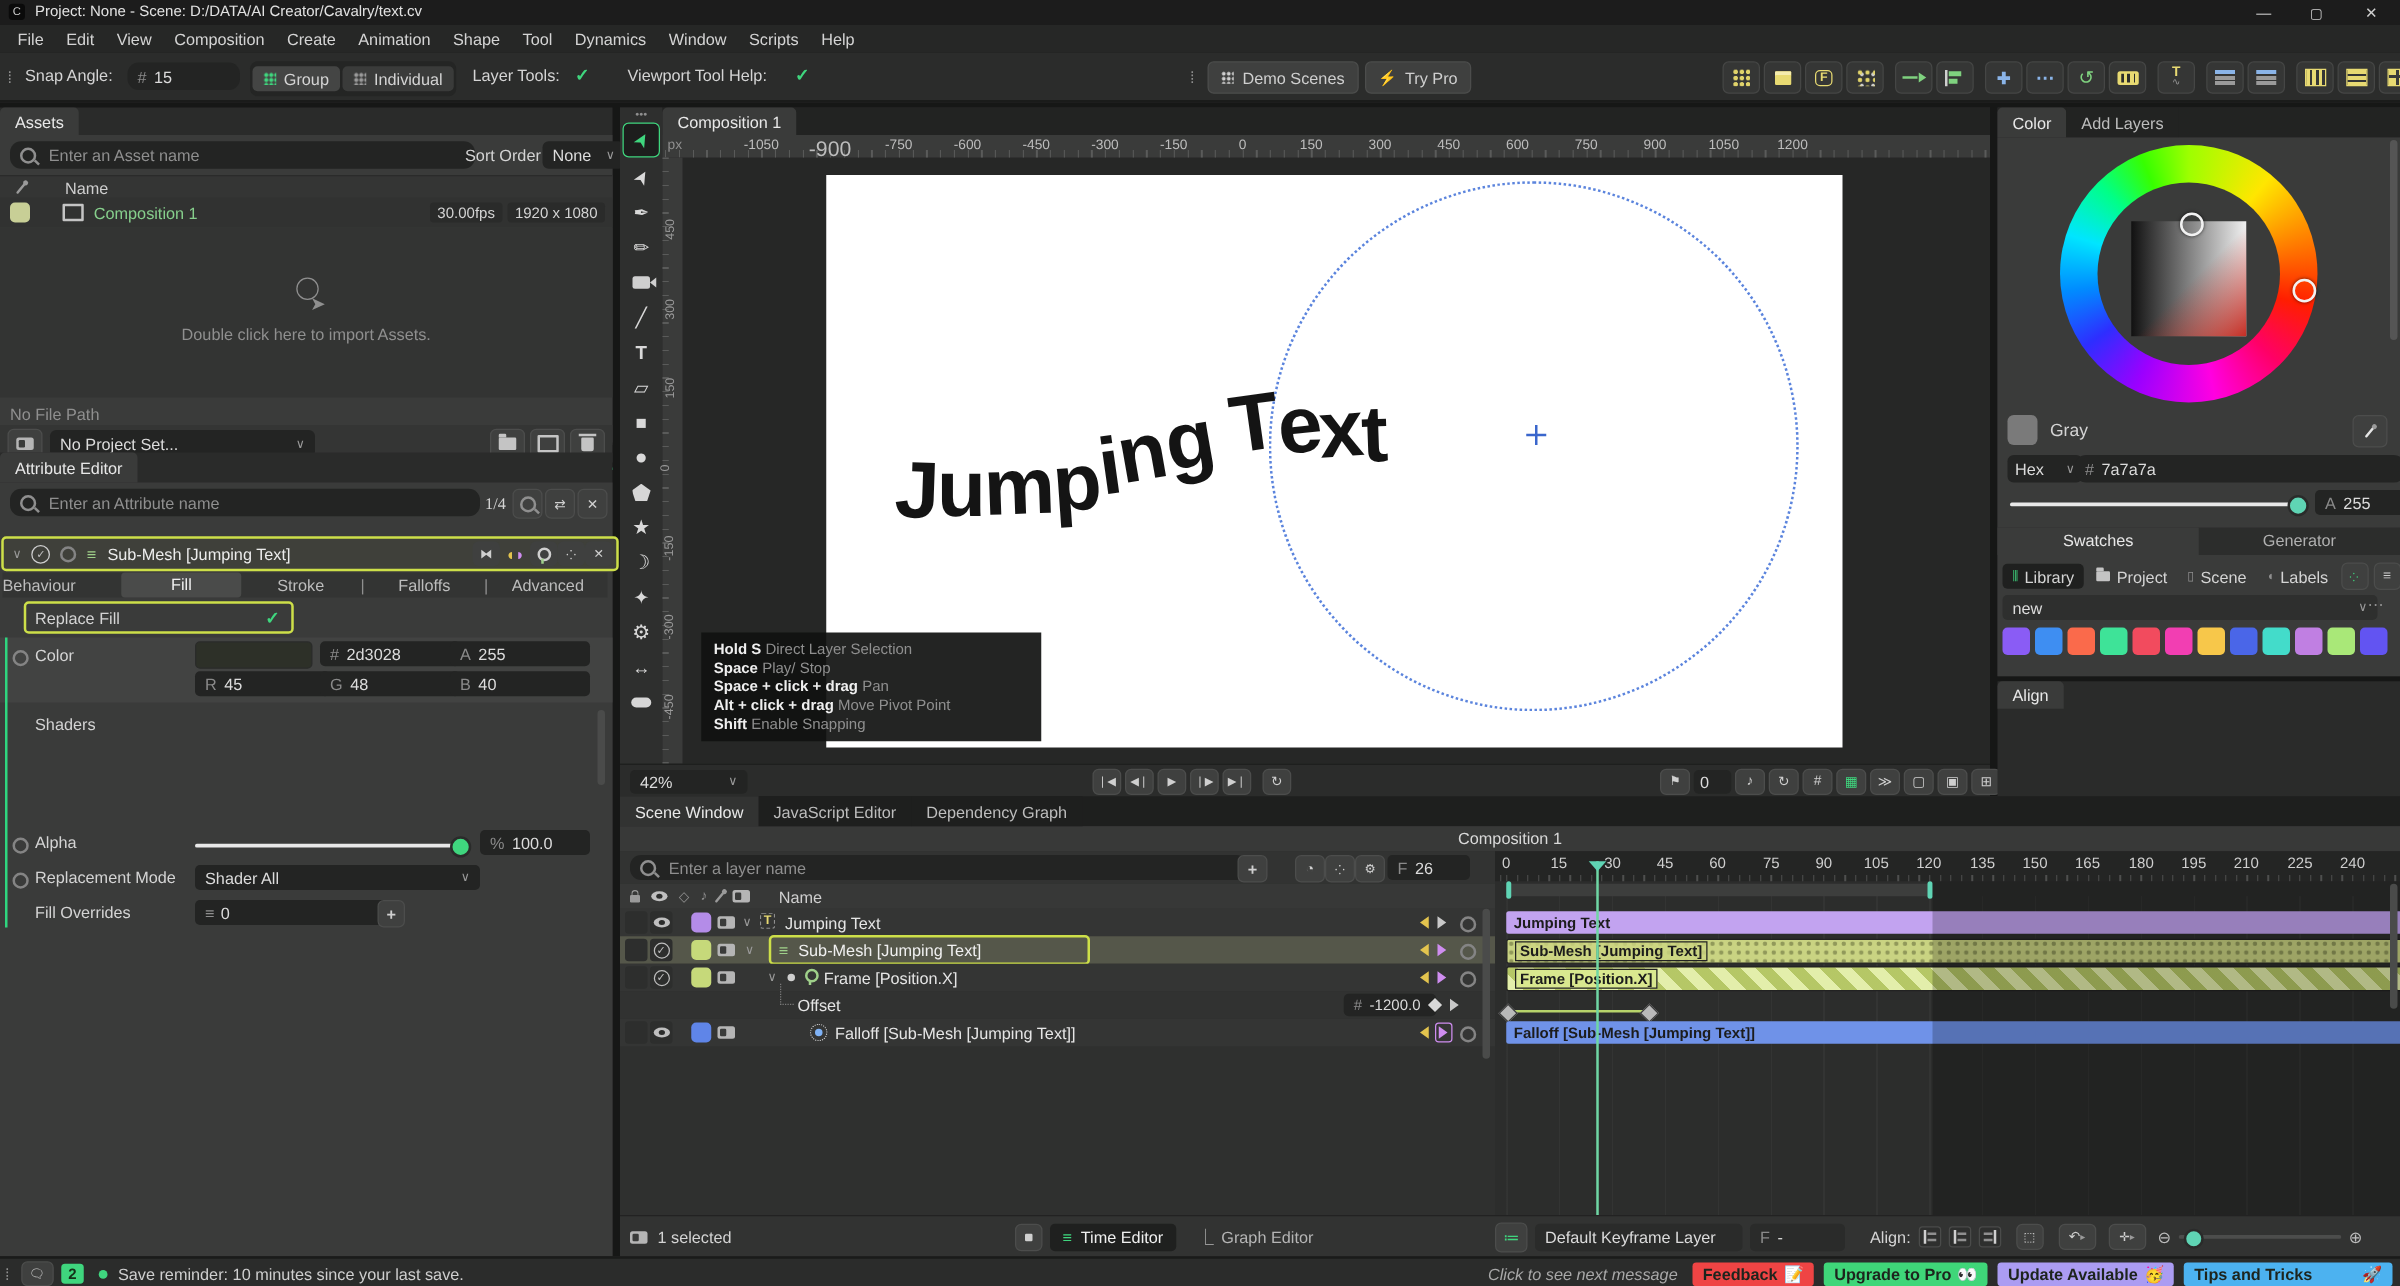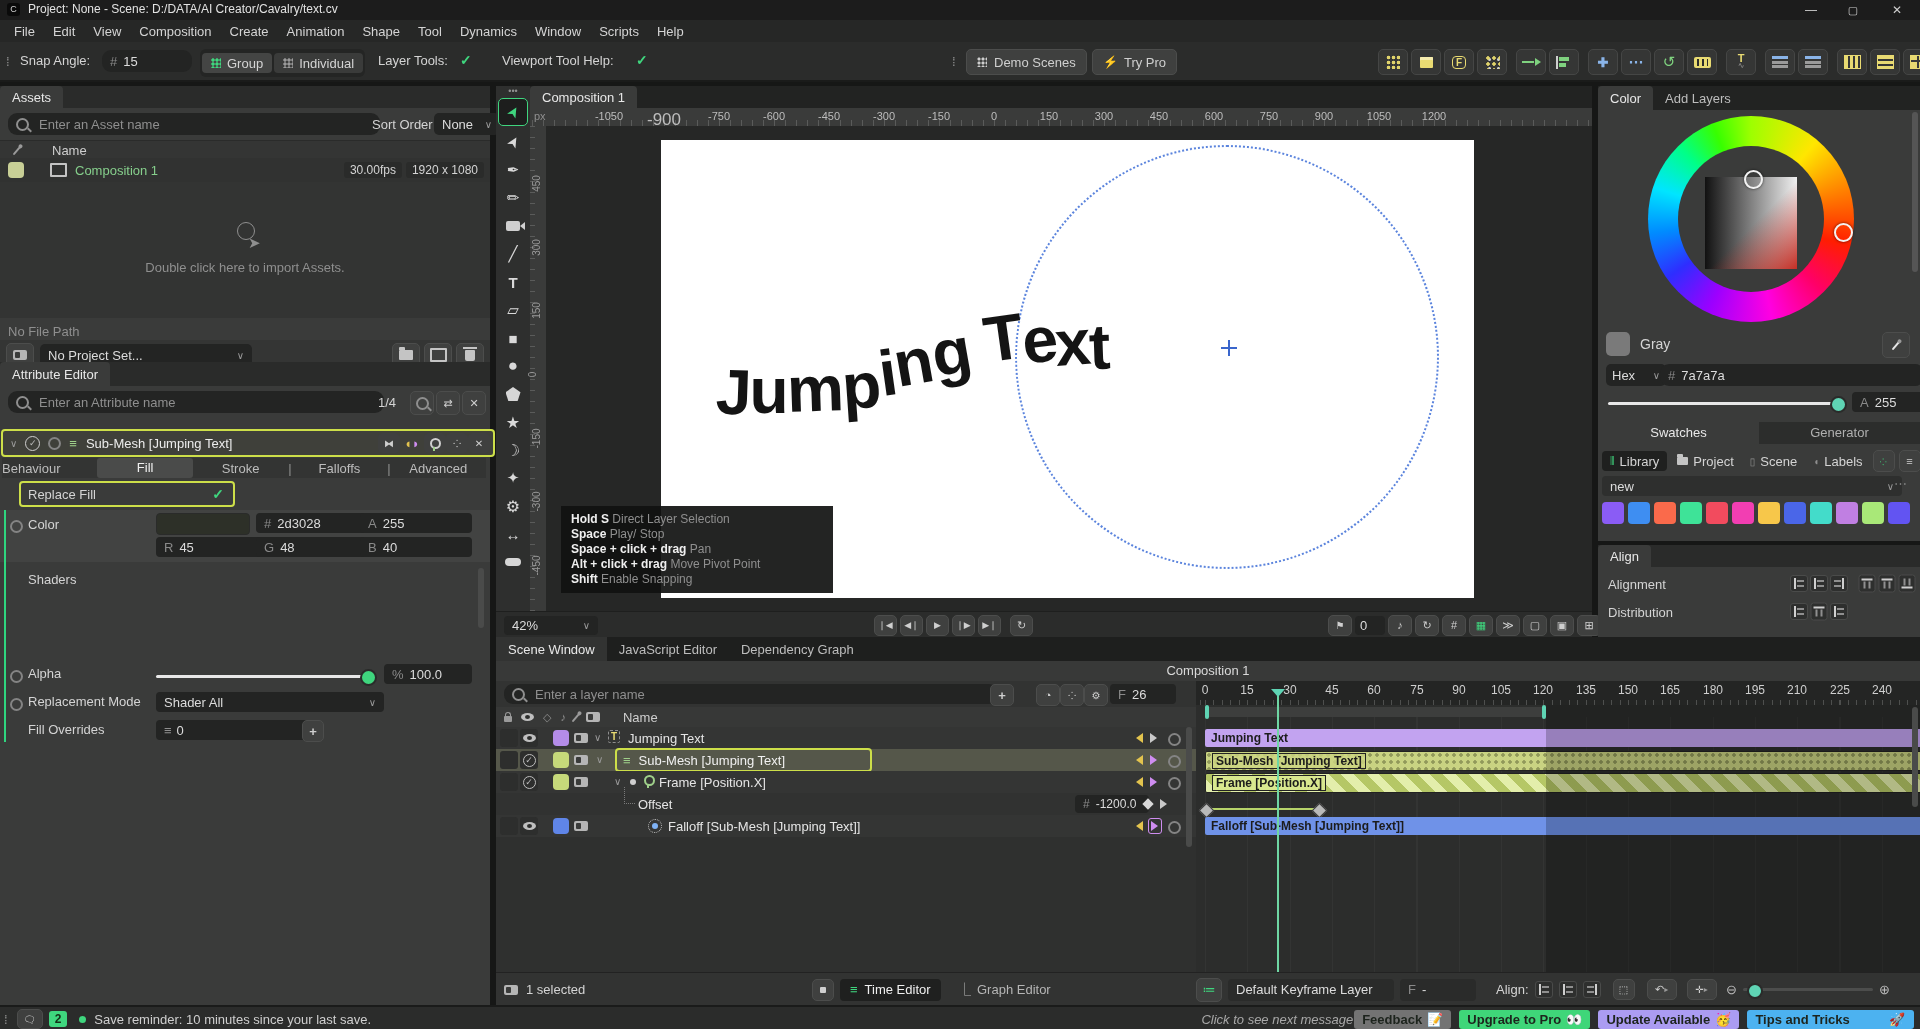--- a/index.html
+++ b/index.html
@@ -248,21 +248,21 @@
 
   <div class="abs" style="left:0;top:362px;width:490px;height:643px;background:#2a2b2a;">
     <div class="abs tab on" style="left:0;top:0;height:24px;border-radius:4px 4px 0 0;">
         <span>Attribute Editor</span>
       </div>
     <div class="abs panel" style="left:0;top:24px;width:490px;height:619px;">
       <div class="abs field" style="left:8px;top:5px;width:360px;height:22px;gap:8px;">
         <i class="i-mag"></i>
         <input placeholder="Enter an Attribute name" style="">
       </div>
-      <span class="abs" style="left:378px;top:9px;">1/4</span>
+      <span class="abs" style="left:388px;top:9px;font-family:Liberation Serif, serif;">1/4</span>
       <div class="abs btn" style="left:410px;top:5px;width:22px;height:22px;">
           <i class="i-mag"></i>
         </div>
       <div class="abs btn" style="left:436px;top:5px;width:22px;height:22px;font-size:11px;">⇄</div>
       <div class="abs btn" style="left:462px;top:5px;width:22px;height:22px;font-size:11px;">✕</div>
 
       <div class="abs row hl" style="left:2px;top:44px;width:484px;height:26px;background:#3f403a;gap:8px;padding-left:8px;">
         <span class="chev">∨</span>
         <span class="i-ccheck" style="border-color:#cfcfcf;">✓</span>
         <i class="i-circ"></i>
@@ -549,37 +549,20 @@
         <div class="sw" style="width: 22px; height: 22px; background-color: rgb(98, 84, 242);"></div>
       </div>
       <div class="abs" style="right:2px;top:2px;width:6px;height:160px;background:#555;border-radius:3px;"></div>
     </div>
   </div>
 
   <div class="abs" style="left:1598px;top:545px;width:322px;height:92px;background:#2a2b2a;">
     <div class="tab on" style="position:absolute;left:0;top:0;height:22px;border-radius:4px 4px 0 0;">
         <span>Align</span>
       </div>
-    <div class="abs panel" style="left:0;top:22px;width:322px;height:70px;">
-      <span class="abs" style="left:10px;top:10px;">Alignment</span>
-      <div class="row abs" style="left:192px;top:8px;gap:2px;">
-        <div class="ali"></div>
-        <div class="ali"></div>
-        <div class="ali" style="transform:scaleX(-1);"></div>
-        <div class="ali" style="transform:rotate(90deg);margin-left:8px;"></div>
-        <div class="ali" style="transform:rotate(90deg);"></div>
-        <div class="ali" style="transform:rotate(-90deg);"></div>
-      </div>
-      <span class="abs" style="left:10px;top:38px;">Distribution</span>
-      <div class="row abs" style="left:192px;top:36px;gap:2px;">
-        <div class="ali"></div>
-        <div class="ali" style="transform:rotate(90deg);"></div>
-        <div class="ali"></div>
-      </div>
-    </div>
   </div>
 
   <div class="abs" style="left:496px;top:637px;width:1424px;height:368px;background:#2f302f;">
 
     <div class="row" style="height:24px;background:#1e1f1e;">
       <div class="tab on" style="height:24px;background:#323332;">
           <span>Scene Window</span>
         </div>
       <div class="tab" style="height:24px;background:#1e1f1e;">
           <span>JavaScript Editor</span>
@@ -780,21 +763,21 @@
     </div>
   </div>
 
   <div class="abs row" style="left:0;top:1005px;width:1920px;height:24px;background:#2b2c2b;border-top:2px solid #1a1b1a;">
     <span class="dim" style="margin-left:4px;letter-spacing:1px;">⁞</span>
     <div class="btn" style="margin-left:8px;width:24px;height:18px;font-size:10px;">🗨</div>
     <span style="margin-left:6px;background:#3fd67e;color:#143018;font-weight:bold;border-radius:3px;padding:0 6px;height:16px;line-height:16px;font-size:12px;">2</span>
     <span style="margin-left:12px;width:7px;height:7px;background:#3fd67e;border-radius:50%;"></span>
     <span style="margin-left:8px;color:#cfcfcf;">Save reminder: 10 minutes since your last save.</span>
     <span style="margin-left:auto;font-style:italic;color:#a8a8a8;">Click to see next message</span>
-    <div class="sbtn" style="margin-left: 1px; background-color: #737373;">
+    <div class="sbtn" style="margin-left: 12px; background-color: #ef4444;">
       <span>Feedback</span>
         <span>📝</span>
     </div>
     <div class="sbtn" style="margin-left: 8px; background-color: rgb(63, 214, 121);">
       <span>Upgrade to Pro</span>
         <span>👀</span>
     </div>
     <div class="sbtn" style="margin-left: 8px; background-color: rgb(171, 156, 242);">
       <span>Update Available</span>
         <span>🥳</span>

